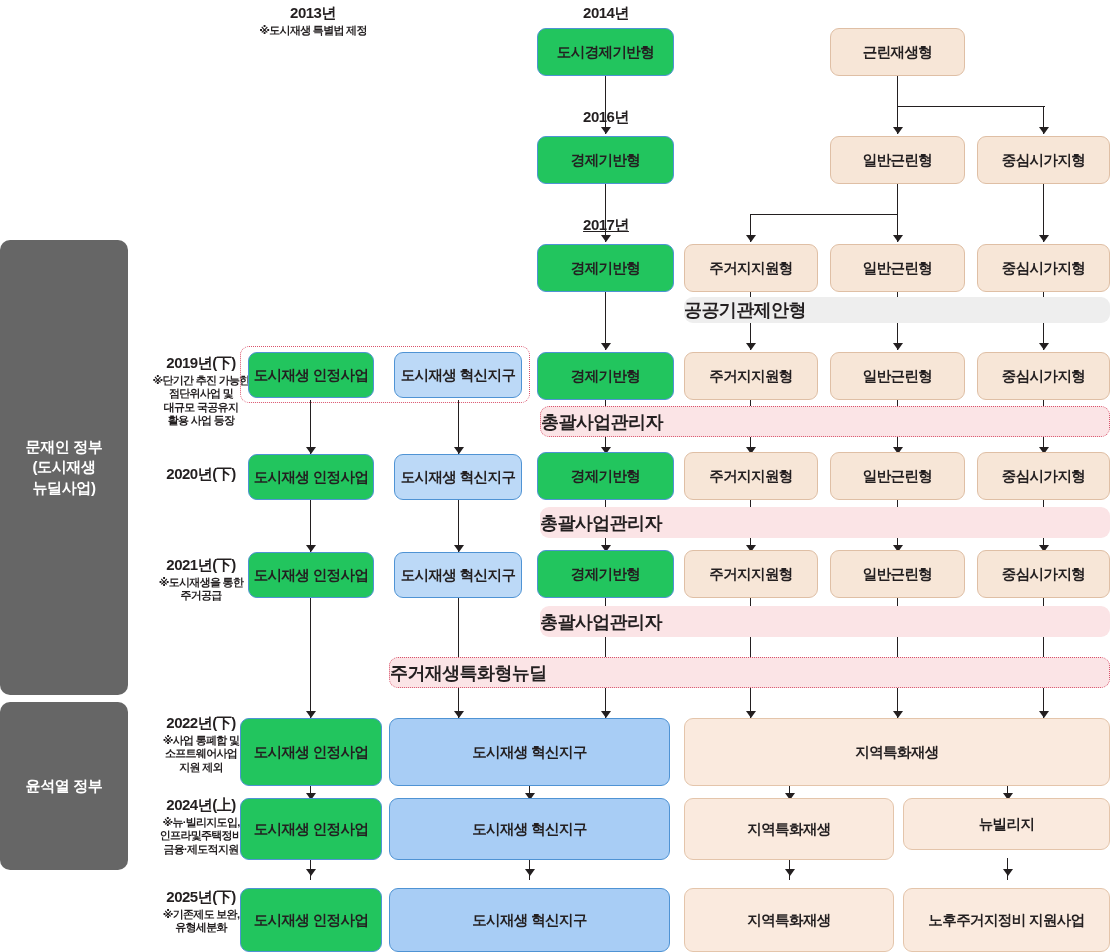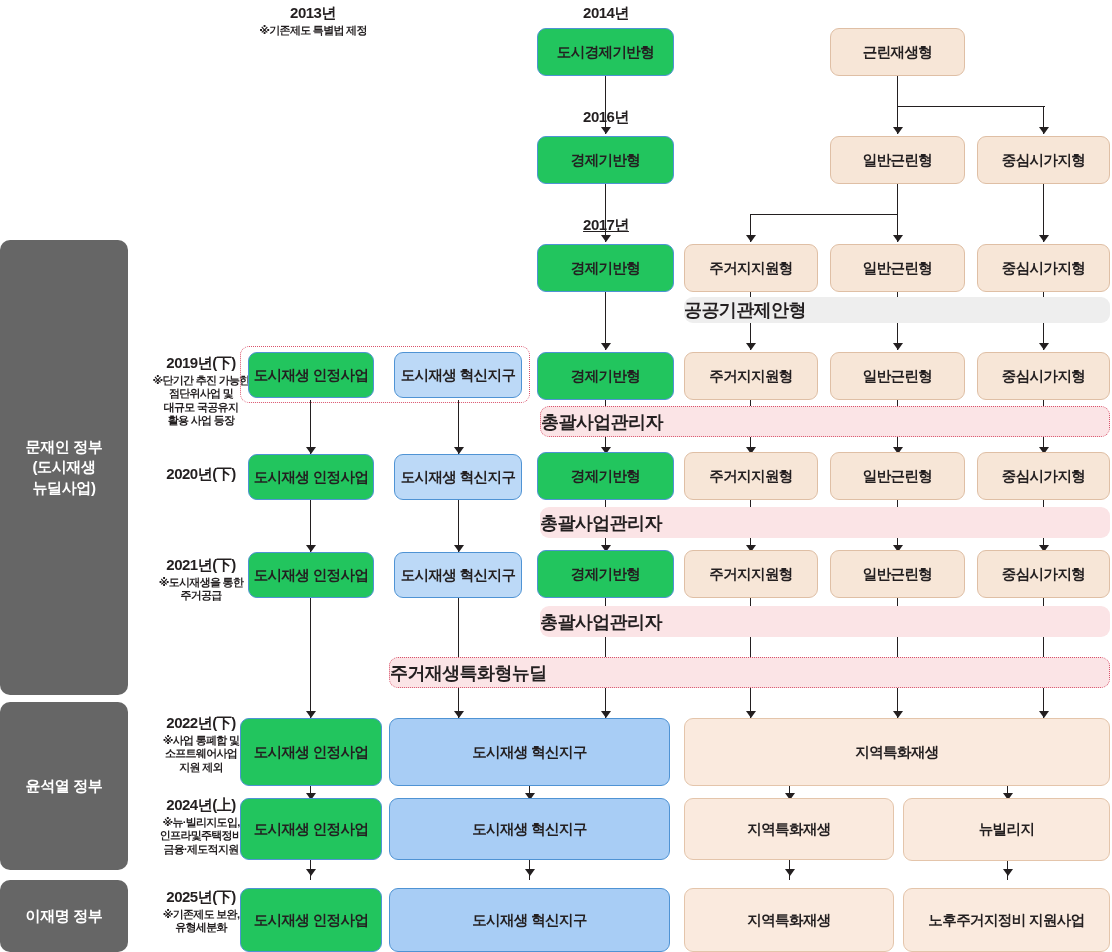--- a/index.html
+++ b/index.html
@@ -146,27 +146,24 @@
 <div id="stage">
 
   <div class="gov" style="top:240px;height:455px;">
     <span>문재인 정부
 (도시재생
 뉴딜사업)</span>
   </div>
   <div class="gov" style="top:702px;height:168px;">
     <span>윤석열 정부</span>
   </div>
-  <div class="gov" style="top:880px;height:72px;">
-    <span>이재명 정부</span>
-  </div>
 
   <div class="topyear" style="left:228px;top:4px;width:170px;">
     <span>2013년</span>
-    <span class="y-sub">※기존제도 특별법 제정</span>
+    <span class="y-sub">※도시재생 특별법 제정</span>
   </div>
   <div class="topyear" style="left:531px;top:4px;width:150px;">
     <span>2014년</span>
   </div>
   <div class="topyear" style="left:531px;top:108px;width:150px;">
     <span>2016년</span>
   </div>
   <div class="topyear" style="left:531px;top:216px;width:150px;text-decoration:underline;">
     <span>2017년</span>
   </div>
@@ -424,21 +421,21 @@
 
   <div class="node blue-light" style="left:240px;top:798px;width:142px;height:62px;">
     <span>도시재생 인정사업</span>
   </div>
   <div class="node blue-strong" style="left:389px;top:798px;width:281px;height:62px;">
     <span>도시재생 혁신지구</span>
   </div>
   <div class="node peach-pale" style="left:684px;top:798px;width:210px;height:62px;">
     <span>지역특화재생</span>
   </div>
-  <div class="node peach-pale" style="left:903px;top:798px;width:207px;height:63px;">
+  <div class="node peach-pale" style="left:903px;top:798px;width:207px;height:52px;">
     <span>뉴빌리지</span>
   </div>
 
   <div class="node blue-light" style="left:240px;top:888px;width:142px;height:64px;">
     <span>도시재생 인정사업</span>
   </div>
   <div class="node blue-strong" style="left:389px;top:888px;width:281px;height:64px;">
     <span>도시재생 혁신지구</span>
   </div>
   <div class="node peach-pale" style="left:684px;top:888px;width:210px;height:64px;">

